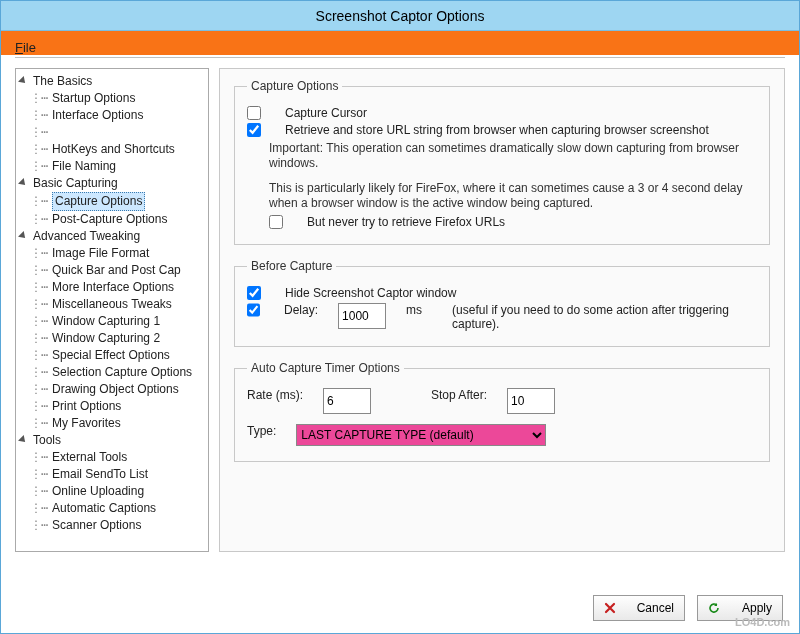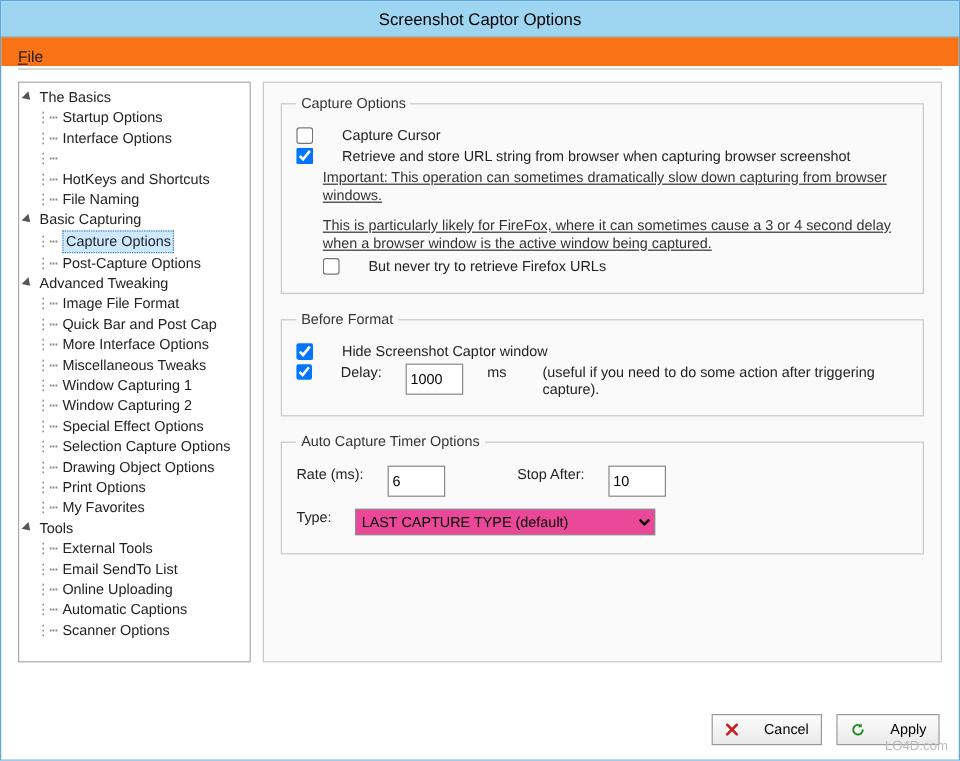--- a/index.html
+++ b/index.html
@@ -111,21 +111,21 @@
     padding: 10px 12px 12px 12px;
     background: #fafafa;
   }
   fieldset.group legend {
     padding: 0 4px;
     color: #333;
     font-size: 12px;
   }
   .row { display: flex; gap: 20px; margin: 3px 0; }
   .indent { padding-left: 22px; }
-  .note { color: #333; line-height: 15px; margin: 4px 0 4px 22px; text-decoration: underline; }
+  .note { color: #333; line-height: 15px; margin: 4px 0 4px 22px; }
   input[type="checkbox"] {
     width: 14px; height: 14px;
     margin: 0 4px 0 0;
   }
   input.text-num {
     width: 48px;
     height: 14px;
     border: 1px solid #888;
     font-size: 12px;
     padding: 12px 3px;
@@ -145,33 +145,33 @@
     padding: 6px 16px 12px 0;
   }
   button.btn {
     min-width: 86px;
     height: 26px;
     border: 1px solid #999;
     background: linear-gradient(#fefefe, #e9e9e9);
     font-size: 12px;
     display: inline-flex;
     align-items: center;
-    justify-content: flex-end;
+    justify-content: space-between;
     gap: 21px;
     cursor: default;
     padding: 0 10px;
     margin-top: 31px;
   }
   .ic { width: 12px; height: 12px; display: inline-block; }
   .watermark {
     position: absolute;
     right: 10px; bottom: 6px;
     font-size: 11px;
     color: #bbb;
-    font-weight: 400;
+    font-weight: 700;
     pointer-events: none;
   }
   .outer { position: relative; width: 800px; height: 634px; }
 </style>
 </head>
 <body>
 
 <div class="outer">
 <div class="window">
 
@@ -318,21 +318,21 @@
         <div class="note">Important: This operation can sometimes dramatically slow down capturing from browser windows.</div>
         <div class="note" style="margin-top:10px">This is particularly likely for FireFox, where it can sometimes cause a 3  or 4 second delay when a browser window is the active window being captured.</div>
 
         <div class="row indent">
           <input type="checkbox" style="">
           <label>But never try to retrieve Firefox URLs</label>
         </div>
       </fieldset>
 
       <fieldset class="group">
-        <legend>Before Format</legend>
+        <legend>Before Capture</legend>
 
         <div class="row">
           <input type="checkbox" checked="" style="">
           <label>Hide Screenshot Captor window</label>
         </div>
 
         <div class="row">
           <input type="checkbox" checked="" style="">
           <label>Delay:</label>
           <input class="text-num" type="text" value="1000" style="">

